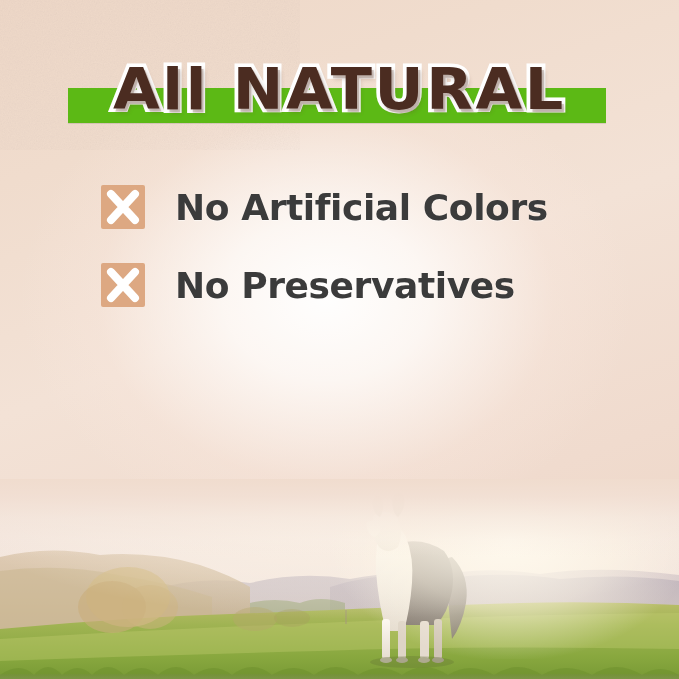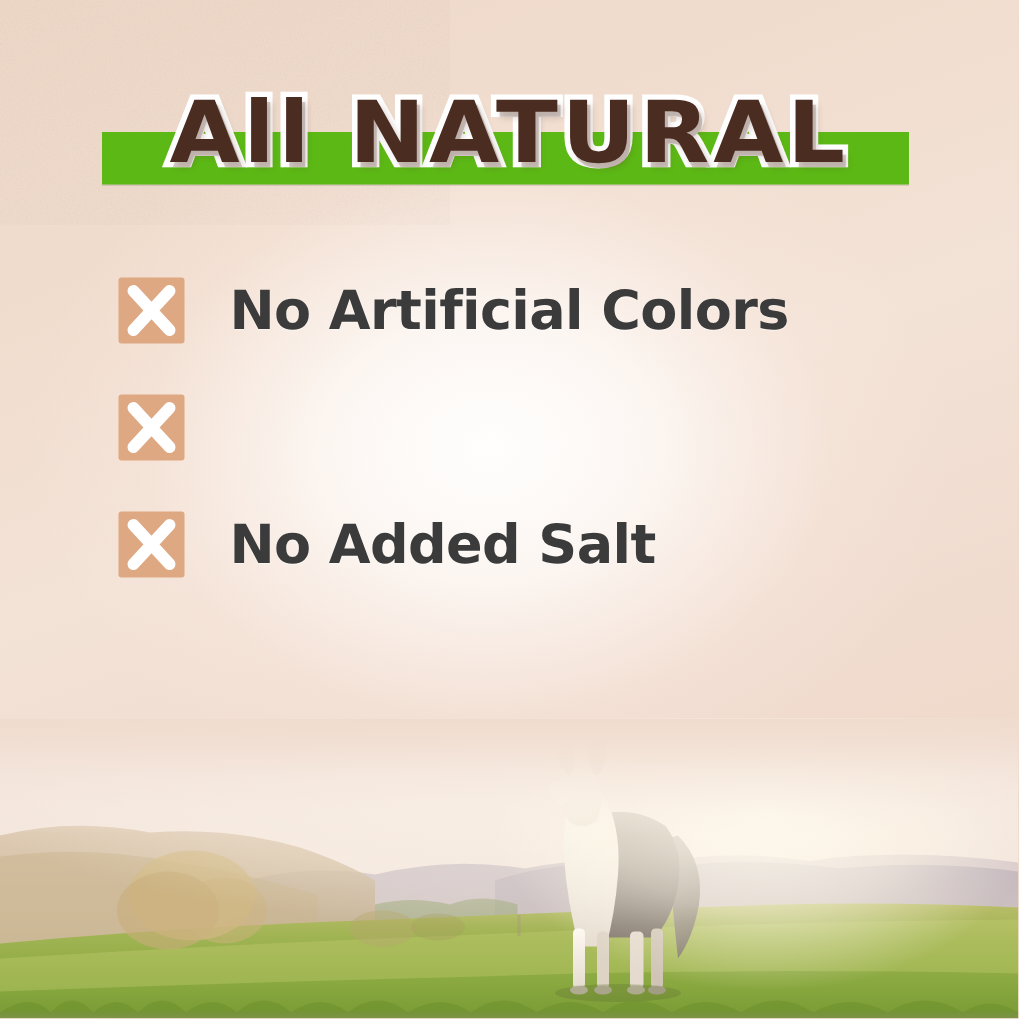--- a/index.html
+++ b/index.html
@@ -65,21 +65,21 @@
   #checklist {
     position:absolute;
     left:0; top:168px;
     width:679px;
   }
   .check-row {
     position:relative;
     height:78px;
     display:flex;
     align-items:center;
-    padding-left:79px;
+    padding-left:101px;
   }
   .x-box {
     position:relative;
     width:44px; height:44px;
     flex:0 0 44px;
     background:#dda882;
     border-radius:2px;
   }
   .x-box svg { display:block; width:44px; height:44px; }
   .row-label {
@@ -154,30 +154,23 @@
       <span class="row-label">No Artificial Colors</span>
     </div>
 
 
     <div class="check-row">
       <span class="x-box">
         <svg viewBox="0 0 44 44" xmlns="http://www.w3.org/2000/svg">
           <path d="M10 9 L34 35 M34 9 L10 35" stroke="#ffffff" stroke-width="8" stroke-linecap="round" fill="none"></path>
         </svg>
       </span>
+      <span class="row-label">No Preservatives</span>
     </div>
 
-    <div class="check-row">
-      <span class="x-box">
-        <svg viewBox="0 0 44 44" xmlns="http://www.w3.org/2000/svg">
-          <path d="M10 9 L34 35 M34 9 L10 35" stroke="#ffffff" stroke-width="8" stroke-linecap="round" fill="none"></path>
-        </svg>
-      </span>
-      <span class="row-label">No Added Salt</span>
-    </div>
 
   </div>
 
   <div id="photo">
     <svg viewBox="0 0 679 200" xmlns="http://www.w3.org/2000/svg">
       <defs>
         <linearGradient id="skyG" x1="0" y1="0" x2="0" y2="1">
           <stop offset="0%" stop-color="#f2e3da"></stop>
           <stop offset="55%" stop-color="#f4e7de"></stop>
           <stop offset="100%" stop-color="#f0e0d6"></stop>

